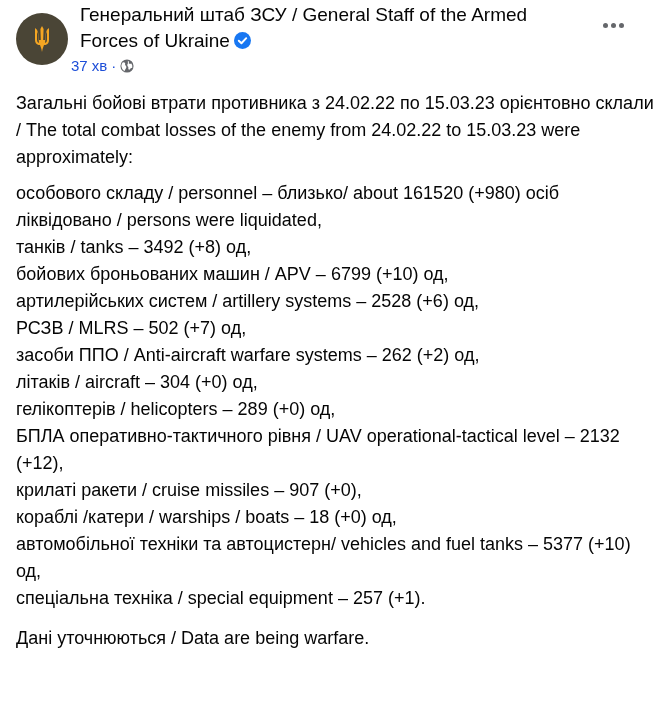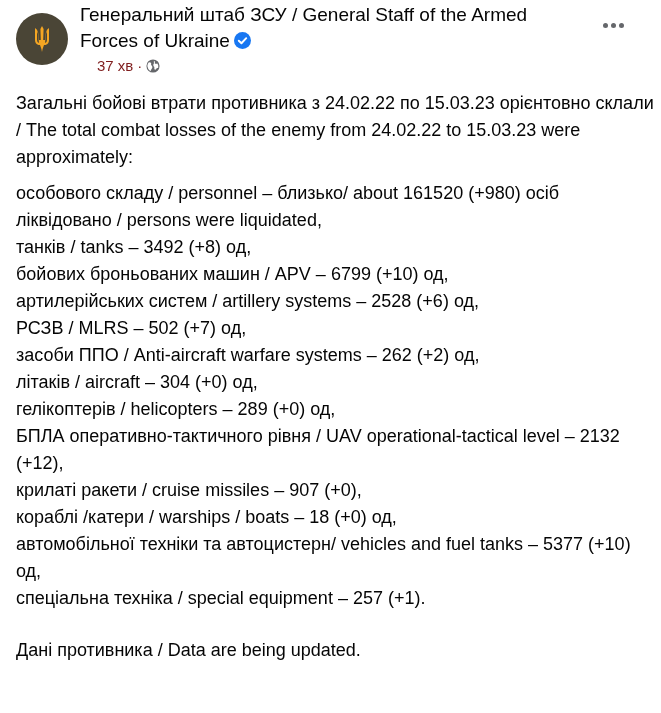--- a/index.html
+++ b/index.html
@@ -16,38 +16,38 @@
     .avatar svg { width: 24px; height: 28px; }
     .author {
       position: absolute; left: 64px; top: 2px; width: 500px;
       font-size: 19px; font-weight: normal; line-height: 26px; color: #050505;
       cursor: pointer;
     }
     .verified {
       display: inline-block; width: 17px; height: 17px; vertical-align: -2px; margin-left: 4px;
     }
     .meta {
-      position: absolute; left: 81px; top: 56px; font-size: 15px; color: #7f1d1d;
+      position: absolute; left: 55px; top: 56px; font-size: 15px; color: #1d4ed8;
       display: flex; align-items: center; line-height: 20px;
     }
     .meta .sep { margin: 0 4px; }
     .globe { width: 14px; height: 14px; display: inline-block; }
     .more-btn {
       position: absolute; right: 30px; top: 12px; width: 36px; height: 26px;
       display: flex; align-items: center; justify-content: center; gap: 3px; cursor: pointer;
     }
     .more-btn span { width: 5px; height: 5px; border-radius: 50%; background: #65676b; display: block; }
 
     .post-body {
       position: absolute; left: 16px; top: 90px; width: 640px;
       font-size: 18px; line-height: 27px; color: #050505;
     }
     .post-body p { margin-bottom: 9px; }
     .post-body .lines div { white-space: normal; }
-    .post-body .lines { margin-bottom: 25px; }
+    .post-body .lines { margin-bottom: 13px; }
   </style>
 </head>
 <body>
 
 <div class="post-header">
   <div class="avatar">
     <svg viewBox="0 0 24 28">
       <path fill="#f5a623" d="M12 1 L13.6 4 L13.2 15 L15 15 L16 7 Q17 4 19 3 L19 15 Q19 19 15.5 20 L14 20 L12.6 24 L12 27 L11.4 24 L10 20 L8.5 20 Q5 19 5 15 L5 3 Q7 4 8 7 L9 15 L10.8 15 L10.4 4 Z M7 6 L7 15 Q7 17.5 9 18 L8 9 Z M17 6 L16 9 L15 18 Q17 17.5 17 15 Z"></path>
     </svg>
   </div>
@@ -85,14 +85,14 @@
     <div>РСЗВ / MLRS – 502 (+7) од,</div>
     <div>засоби ППО / Anti-aircraft warfare systems – 262 (+2) од,</div>
     <div>літаків / aircraft – 304 (+0) од,</div>
     <div>гелікоптерів / helicopters – 289 (+0) од,</div>
     <div>БПЛА оперативно-тактичного рівня / UAV operational-tactical level – 2132 (+12),</div>
     <div>крилаті ракети / cruise missiles – 907 (+0),</div>
     <div>кораблі /катери / warships / boats – 18 (+0) од,</div>
     <div>автомобільної техніки та автоцистерн/ vehicles and fuel tanks – 5377 (+10) од,</div>
     <div>спеціальна техніка / special equipment – 257 (+1).</div>
   </div>
-  <p>Дані противника / Data are being updated.</p>
+  <p>Дані уточнюються / Data are being warfare.</p>
 </div>
 
 </body></html>

